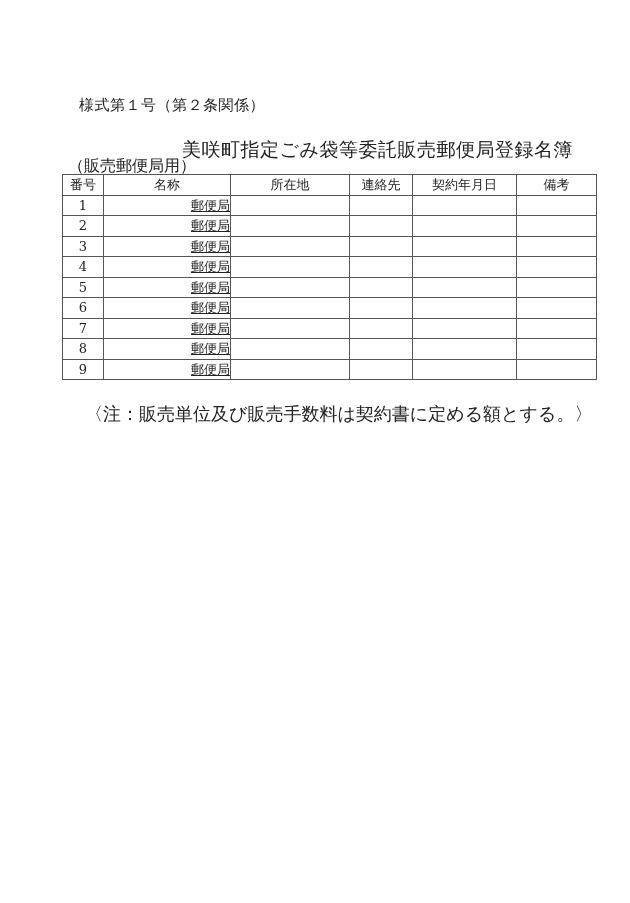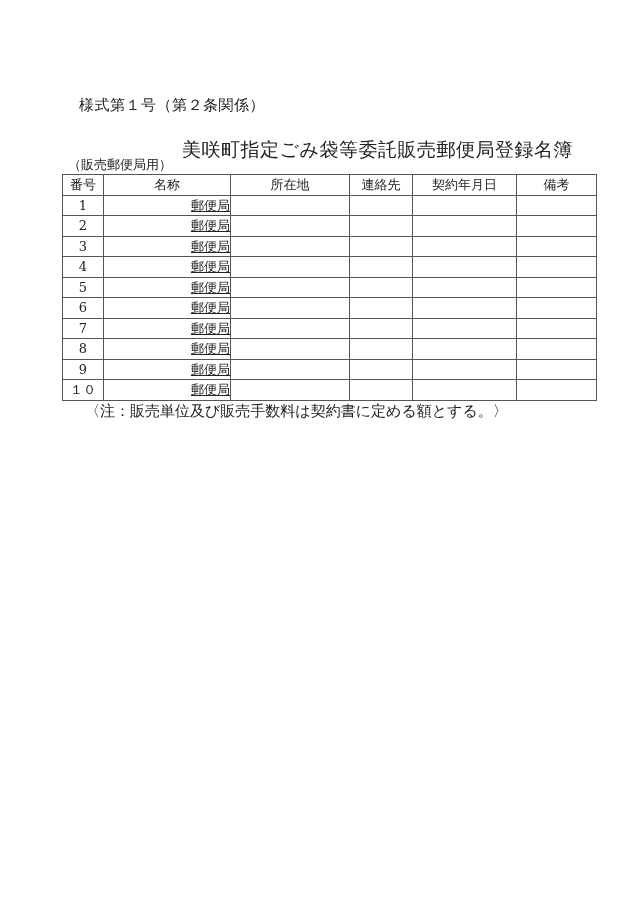--- a/index.html
+++ b/index.html
@@ -1,30 +1,30 @@
 <!DOCTYPE html>
 <html><head>
 <meta charset="utf-8">
 <style>
   html, body { margin: 0; padding: 0; background: #ffffff; }
   body { width: 630px; height: 903px; position: relative; overflow: hidden;
          font-family: "DejaVu Serif", "Liberation Serif", serif; color: #222; }
   .form-no { position: absolute; left: 79px; top: 96px; font-size: 15px; letter-spacing: 0.5px; }
   .title { position: absolute; left: 182px; top: 137px; font-size: 19px; letter-spacing: 0.5px; }
-  .subtitle { position: absolute; left: 68px; top: 156px; font-size: 13px; }
+  .subtitle { position: absolute; left: 68px; top: 156px; font-size: 16px; }
   table.registry { position: absolute; left: 62px; top: 174px; border-collapse: collapse;
                    font-size: 13px; }
   table.registry th, table.registry td { border: 1px solid #555; padding: 0; height: 19.5px;
                    line-height: 19px; font-weight: normal; }
   table.registry th { text-align: center; }
   td.num { text-align: center; }
   td.name { text-align: right; padding-right: 6px; text-decoration: underline; }
   .col-num { width: 40px; } .col-name { width: 126px; } .col-addr { width: 118px; }
   .col-contact { width: 62px; font-family: Liberation Serif, serif; } .col-date { width: 103px; margin-top: 28px; } .col-remarks { width: 79px; }
-  .note { position: absolute; left: 85px; top: 402px; font-size: 15px; }
+  .note { position: absolute; left: 85px; top: 402px; font-size: 18px; }
 </style>
 </head>
 <body>
 
 <div class="form-no">様式第１号（第２条関係）</div>
 <div class="title">美咲町指定ごみ袋等委託販売郵便局登録名簿</div>
 <div class="subtitle">（販売郵便局用）</div>
 
 <table class="registry">
   <thead>
@@ -103,24 +103,16 @@
       <td></td>
     </tr>
     <tr>
       <td class="num">9</td>
       <td class="name">郵便局</td>
       <td></td>
       <td></td>
       <td></td>
       <td></td>
     </tr>
-    <tr>
-      <td class="num">１０</td>
-      <td class="name">郵便局</td>
-      <td></td>
-      <td></td>
-      <td></td>
-      <td></td>
-    </tr>
   </tbody>
 </table>
 
 <div class="note">〈注：販売単位及び販売手数料は契約書に定める額とする。〉</div>
 
 </body></html>

